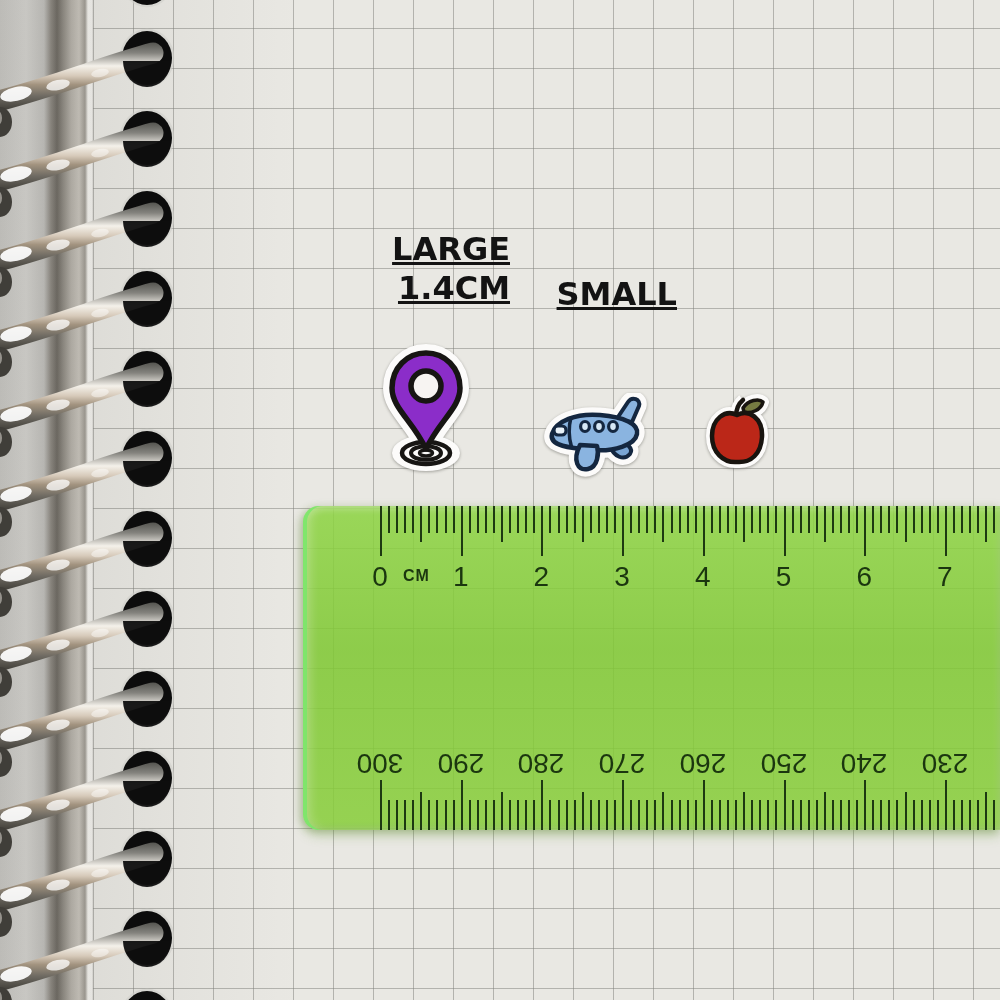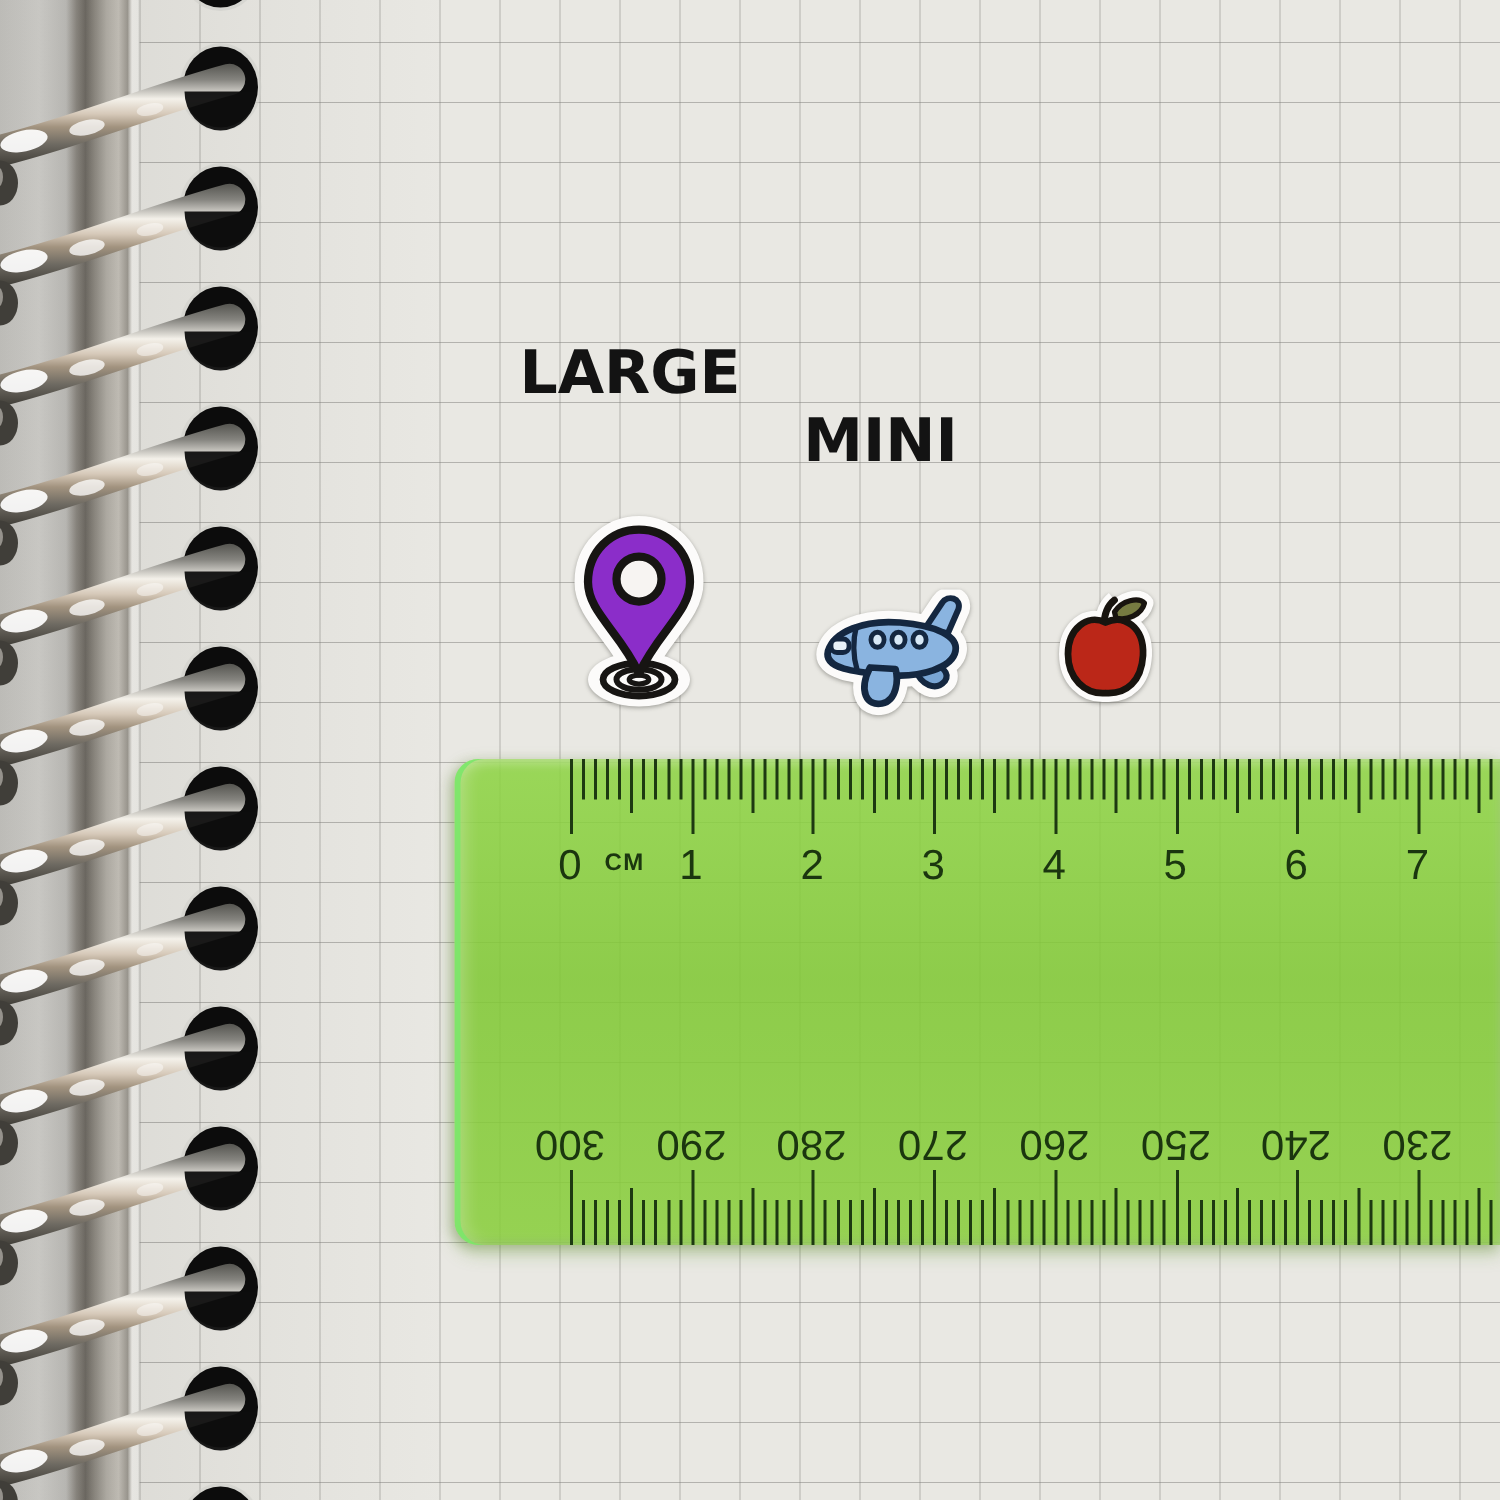--- a/index.html
+++ b/index.html
@@ -55,22 +55,22 @@
     position:absolute;bottom:51px;transform:translateX(-50%) rotate(180deg);
     font-family:"Liberation Sans",sans-serif;font-size:28px;color:#1b360f;
   }
   .cm-unit{
     position:absolute;left:100px;top:61px;
     font-family:"Liberation Sans",sans-serif;font-size:16px;font-weight:bold;
     letter-spacing:1px;color:#1b360f;
   }
   
   .size-label{
-    position:absolute;text-align:center;color:#131313;
-    font-weight:bold;font-size:40px;line-height:39px;letter-spacing:0;
+    position:absolute;text-align:right;color:#131313;
+    font-weight:bold;font-size:32px;line-height:39px;letter-spacing:0;text-decoration:underline;
   }
   .sticker{position:absolute;filter:drop-shadow(0.5px 1.5px 1.5px rgba(70,70,65,.45));}
 </style>
 </head>
 <body>
 
 <div id="stage">
 
   <div class="paper"></div>
   <div class="binding-bg"></div>
@@ -342,23 +342,24 @@
         <ellipse cx="-2" cy="998" rx="4" ry="7" fill="#cfccc5" opacity=".6"></ellipse>
       </g>
       <g>
         <ellipse cx="147" cy="1018" rx="26" ry="28" fill="none" stroke="#cfcec9" stroke-width="2.5" opacity=".6"></ellipse>
         <ellipse cx="147" cy="1018" rx="25" ry="27" fill="#0c0c0c"></ellipse>
       </g>
     </svg>
 
   <div class="size-label" style="left:330px;top:230px;width:180px;">
     <div>LARGE</div>
+    <div>1.4CM</div>
   </div>
   <div class="size-label" style="left:497px;top:275px;width:180px;">
-    <div>MINI</div>
+    <div>SMALL</div>
   </div>
 
   <svg class="sticker" style="left:380px;top:341px;" width="92" height="134" viewBox="0 0 92 134">
     <path d="M46 12 C65 12 80 27 80 47 C80 67 59 80 46 108 C33 80 12 67 12 47 C12 27 27 12 46 12 Z" fill="#fcfbfa" stroke="#fcfbfa" stroke-width="18" stroke-linejoin="round"></path>
     <ellipse cx="46" cy="112" rx="34" ry="18" fill="#fcfbfa"></ellipse>
     <ellipse cx="46" cy="112" rx="24" ry="11" fill="none" stroke="#171513" stroke-width="4.5"></ellipse>
     <ellipse cx="46" cy="112" rx="15" ry="6.8" fill="#fcfbfa" stroke="#171513" stroke-width="4"></ellipse>
     <ellipse cx="46" cy="112" rx="6.5" ry="3" fill="none" stroke="#171513" stroke-width="3.5"></ellipse>
     <path d="M46 12 C65 12 80 27 80 47 C80 67 59 80 46 108 C33 80 12 67 12 47 C12 27 27 12 46 12 Z" fill="#8b2dc9" stroke="#171513" stroke-width="5.5" stroke-linejoin="round"></path>
     <circle cx="46" cy="45" r="15" fill="#f7f4f2" stroke="#171513" stroke-width="5.5"></circle>

